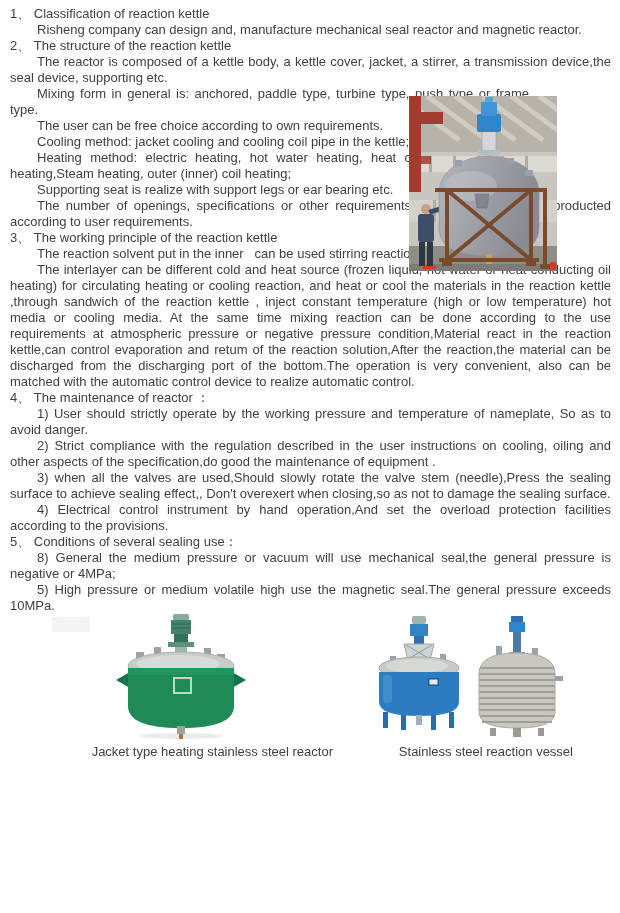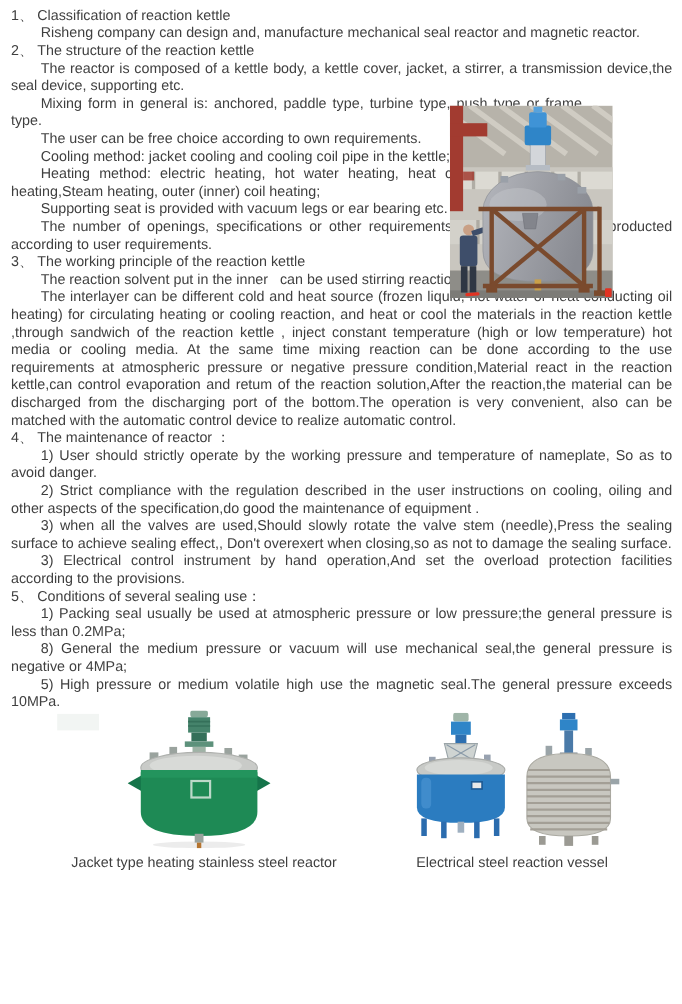--- a/index.html
+++ b/index.html
@@ -28,21 +28,21 @@
     position:absolute;left:141px;top:166px;width:6px;height:8px;
     background:#e23222;border-radius:1px;
   }
 
   
   .figures-row{position:relative;height:152px;margin-top:0;}
   .artifact-strip{position:absolute;left:42px;top:3px;width:38px;height:15px;background:#f2f5f3;}
   .fig-green{position:absolute;left:106px;top:0;}
   .fig-right{position:absolute;left:360px;top:2px;}
   .caption{
-    position:absolute;top:130px;margin:0;text-align:center;
+    position:absolute;top:130px;margin:0;text-align:right;
     font-size:13px;line-height:16px;color:#3f3f3f;
   }
   .caption-left{left:28px;width:295px;}
   .caption-right{left:348px;width:215px;}
 </style>
 </head>
 <body>
 
 <div class="page">
 
@@ -50,35 +50,34 @@
 
     <div class="heading">1、 Classification of reaction kettle</div>
     <p class="para">Risheng company can design and, manufacture mechanical seal reactor and magnetic reactor.</p>
 
     <div class="heading">2、 The structure of the reaction kettle</div>
     <p class="para">The reactor is composed of a kettle body, a kettle cover, jacket, a stirrer, a transmission device,the seal device, supporting etc.</p>
     <p class="para narrow">Mixing form in general is: anchored, paddle type, turbine type, push type or frame type.</p>
     <p class="para narrow">The user can be free choice according to own requirements.</p>
     <p class="para narrow">Cooling method: jacket cooling and cooling coil pipe in the kettle;</p>
     <p class="para narrow">Heating method: electric heating, hot water heating, heat conduction oil cyclic heating,Steam heating, outer (inner) coil heating;</p>
-    <p class="para narrow">Supporting seat is provided with vacuum legs or ear bearing etc.</p>
+    <p class="para narrow">Supporting seat is realize with support legs or ear bearing etc.</p>
     <p class="para">The number of openings, specifications or other requirements can be designed and producted according to user requirements.</p>
 
     <div class="heading">3、 The working principle of the reaction kettle</div>
     <p class="para">The reaction solvent put in the inner&nbsp;&nbsp; can be used stirring reaction,</p>
     <p class="para">The interlayer can be different cold and heat source (frozen liquid, hot water or heat conducting oil heating) for circulating heating or cooling reaction, and heat or cool the materials in the reaction kettle ,through sandwich of the reaction kettle , inject constant temperature (high or low temperature) hot media or cooling media. At the same time mixing reaction can be done according to the use requirements at atmospheric pressure or negative pressure condition,Material react in the reaction kettle,can control evaporation and retum of the reaction solution,After the reaction,the material can be discharged from the discharging port of the bottom.The operation is very convenient, also can be matched with the automatic control device to realize automatic control.</p>
 
     <div class="heading">4、 The maintenance of reactor ：</div>
     <p class="para">1) User should strictly operate by the working pressure and temperature of nameplate, So as to avoid danger.</p>
     <p class="para">2) Strict compliance with the regulation described in the user instructions on cooling, oiling and other aspects of the specification,do good the maintenance of equipment .</p>
     <p class="para">3) when all the valves are used,Should slowly rotate the valve stem (needle),Press the sealing surface to achieve sealing effect,, Don't overexert when closing,so as not to damage the sealing surface.</p>
-    <p class="para">3) Electrical control instrument by hand operation,And set the overload protection facilities according to the provisions.</p>
+    <p class="para">4) Electrical control instrument by hand operation,And set the overload protection facilities according to the provisions.</p>
 
     <div class="heading">5、 Conditions of several sealing use：</div>
-    <p class="para">1) Packing seal usually be used at atmospheric pressure or low pressure;the general pressure is less than 0.2MPa;</p>
     <p class="para">8) General the medium pressure or vacuum will use mechanical seal,the general pressure is negative or 4MPa;</p>
     <p class="para">5) High pressure or medium volatile high use the magnetic seal.The general pressure exceeds 10MPa.</p>
 
     <div class="figures-row">
       <div class="artifact-strip"></div>
 
       <div class="fig-green">
         <svg width="130" height="126" viewBox="0 0 130 126">
           <ellipse cx="65" cy="122" rx="42" ry="3" fill="#ececec"></ellipse>
 
@@ -157,21 +156,21 @@
             </g>
             <rect x="185" y="60" width="8" height="5" fill="#9aa4a8"></rect>
             <rect x="120" y="112" width="6" height="8" fill="#9b9a93"></rect>
             <rect x="168" y="112" width="6" height="8" fill="#9b9a93"></rect>
             <rect x="143" y="112" width="8" height="9" fill="#9b9a93"></rect>
           </g>
         </svg>
       </div>
 
       <p class="caption caption-left">Jacket type heating stainless steel reactor</p>
-      <p class="caption caption-right">Electrical steel reaction vessel</p>
+      <p class="caption caption-right">Stainless steel reaction vessel</p>
     </div>
   </div>
 
   <figure class="photo">
     <svg width="148" height="175" viewBox="0 0 148 175">
       <rect width="148" height="175" fill="#b7b3aa"></rect>
       <g stroke="#d6d3ca" stroke-width="5" opacity="0.8">
         <line x1="-10" y1="0" x2="50" y2="44"></line>
         <line x1="18" y1="0" x2="78" y2="44"></line>
         <line x1="46" y1="0" x2="106" y2="44"></line>

